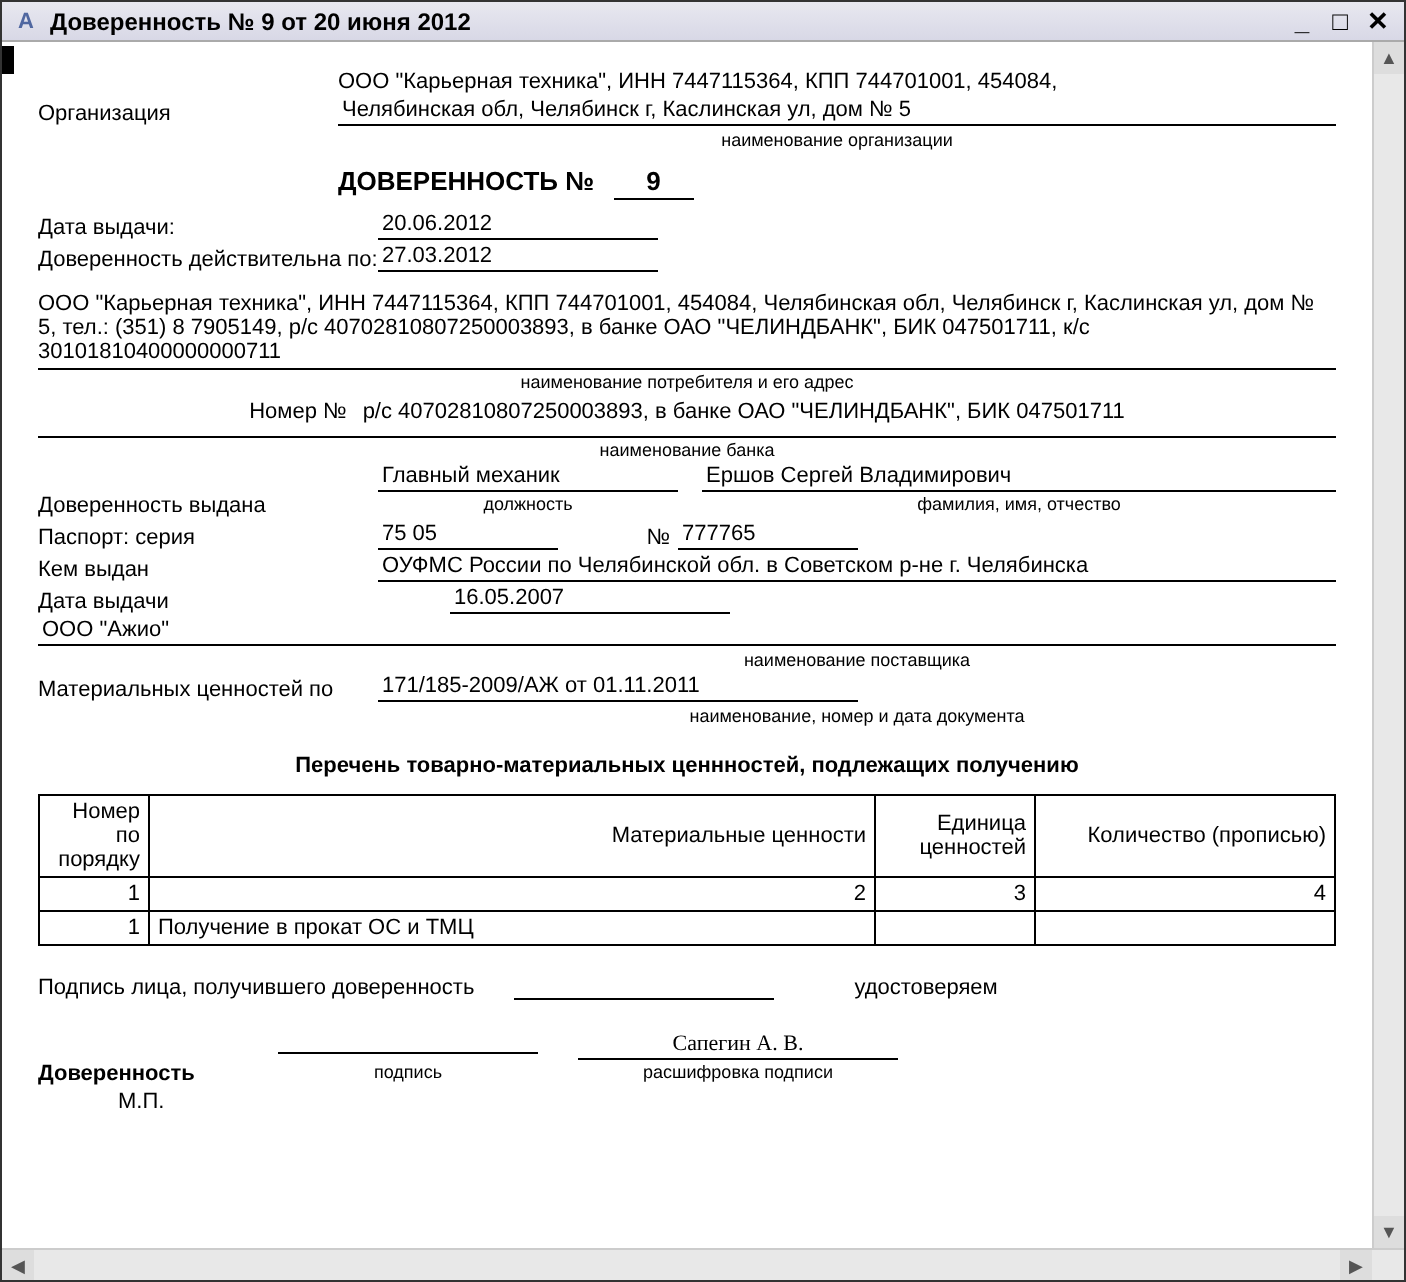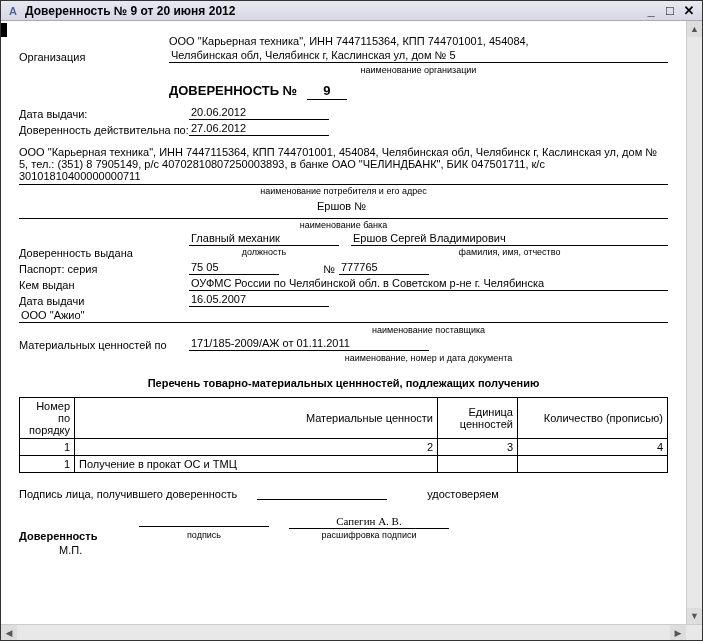--- a/index.html
+++ b/index.html
@@ -187,29 +187,30 @@
         <span>ДОВЕРЕННОСТЬ №</span>
         <span class="doc-number">9</span>
       </h1>
 
       <div class="row">
         <div class="lbl" style="width:170px;">Дата выдачи:</div>
         <div class="underline" style="width:140px;">20.06.2012</div>
       </div>
       <div class="row">
         <div class="lbl" style="width:170px;">Доверенность действительна по:</div>
-        <div class="underline" style="width:140px;">27.06.2012</div>
+        <div class="underline" style="width:140px;">27.03.2012</div>
       </div>
 
       <div style="margin-top:10px;">ООО "Карьерная техника", ИНН 7447115364, КПП 744701001, 454084, Челябинская обл, Челябинск г, Каслинская ул, дом № 5, тел.: (351) 8  7905149, р/с 40702810807250003893, в банке ОАО "ЧЕЛИНДБАНК", БИК 047501711, к/с 30101810400000000711</div>
       <div class="full-line"></div>
       <div class="caption">наименование потребителя и его адрес</div>
 
       <div class="row" style="margin-top:4px; justify-content:center;">
-        <div class="lbl">Ершов №</div>
+        <div class="lbl">Номер №</div>
+        <div style="padding-left:4px;">р/с 40702810807250003893, в банке ОАО "ЧЕЛИНДБАНК", БИК 047501711</div>
       </div>
       <div class="full-line" style="margin-top:6px;"></div>
       <div class="caption">наименование банка</div>
 
       <div class="row">
         <div class="lbl" style="width:170px;">Доверенность выдана</div>
         <div style="width:150px;">
           <div class="underline">Главный механик</div>
           <div class="caption">должность</div>
         </div>
@@ -225,21 +226,21 @@
         <div class="underline" style="width:90px;">75 05</div>
         <div class="lbl" style="width:60px; text-align:right;">№</div>
         <div class="underline" style="width:90px;">777765</div>
       </div>
       <div class="row">
         <div class="lbl" style="width:170px;">Кем выдан</div>
         <div class="underline" style="flex:1;">ОУФМС России по Челябинской обл. в Советском р-не г. Челябинска</div>
       </div>
       <div class="row">
         <div class="lbl" style="width:170px;">Дата выдачи</div>
-        <div class="underline" style="width:140px;">16.05.2007</div>
+        <div class="underline" style="width:140px;margin-left:36px;">16.05.2007</div>
       </div>
 
       <div class="row">
         <div class="underline" style="flex:1;">ООО "Ажио"</div>
       </div>
       <div class="caption" style="margin-left:170px;">наименование поставщика</div>
 
       <div class="row">
         <div class="lbl" style="width:170px;">Материальных ценностей по</div>
         <div class="underline" style="width:240px;">171/185-2009/АЖ от 01.11.2011</div>

